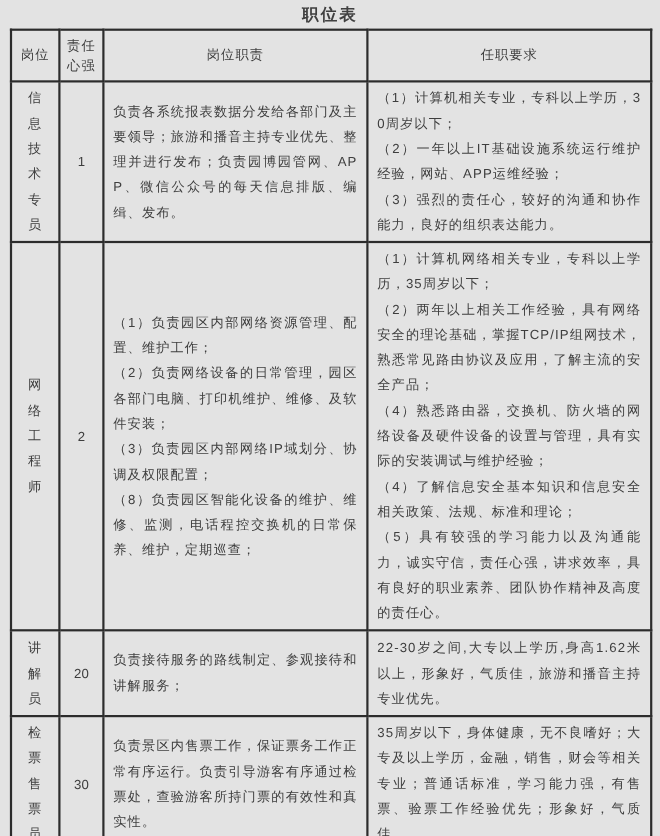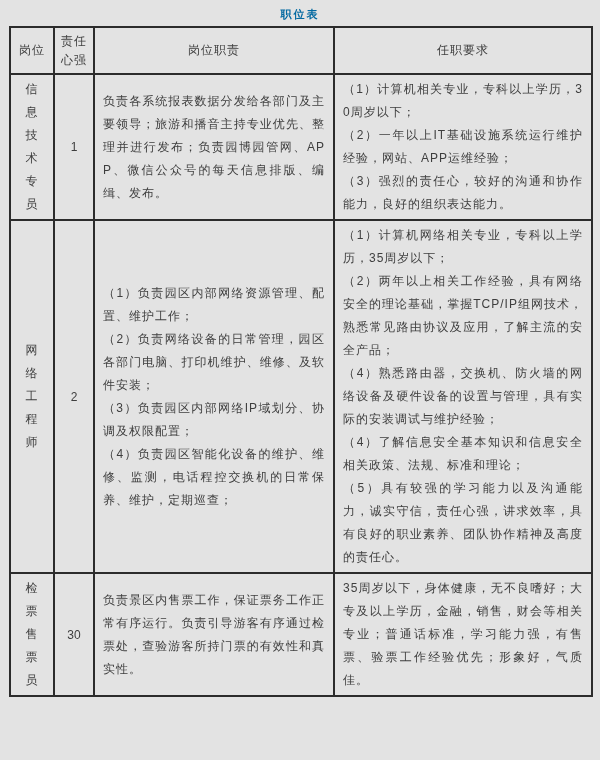--- a/index.html
+++ b/index.html
@@ -11,23 +11,23 @@
   .page {
     width: 600px;
     height: 760px;
     box-sizing: border-box;
     padding: 4px 9px 0 9px;
     background: #e3e3e3;
     overflow: hidden;
   }
   .title {
     text-align: center;
-    font-size: 11px;
+    font-size: 15px;
     font-weight: bold;
-    color: #0369a1;
+    color: #404040;
     letter-spacing: 2px;
     line-height: 20px;
     margin-bottom: 2px;
   }
   table.job-table {
     border-collapse: collapse;
     table-layout: fixed;
     width: 582px;
     background: #e3e3e3;
   }
@@ -112,31 +112,41 @@
         </td>
       </tr>
 
       <tr class="r1">
         <td class="pos">网络工程师</td>
         <td class="cnt">2</td>
         <td class="dut">
           <p>（1）负责园区内部网络资源管理、配置、维护工作；</p>
           <p>（2）负责网络设备的日常管理，园区各部门电脑、打印机维护、维修、及软件安装；</p>
           <p>（3）负责园区内部网络IP域划分、协调及权限配置；</p>
-          <p>（4）负责园区智能化设备的维护、维修、监测，电话程控交换机的日常保养、维护，定期巡查；</p>
+          <p>（8）负责园区智能化设备的维护、维修、监测，电话程控交换机的日常保养、维护，定期巡查；</p>
         </td>
         <td class="req">
           <p>（1）计算机网络相关专业，专科以上学历，35周岁以下；</p>
           <p>（2）两年以上相关工作经验，具有网络安全的理论基础，掌握TCP/IP组网技术，熟悉常见路由协议及应用，了解主流的安全产品；</p>
           <p>（4）熟悉路由器，交换机、防火墙的网络设备及硬件设备的设置与管理，具有实际的安装调试与维护经验；</p>
           <p>（4）了解信息安全基本知识和信息安全相关政策、法规、标准和理论；</p>
           <p>（5）具有较强的学习能力以及沟通能力，诚实守信，责任心强，讲求效率，具有良好的职业素养、团队协作精神及高度的责任心。</p>
         </td>
       </tr>
 
+      <tr class="r2">
+        <td class="pos">讲解员</td>
+        <td class="cnt">20</td>
+        <td class="dut">
+          <p>负责接待服务的路线制定、参观接待和讲解服务；</p>
+        </td>
+        <td class="req">
+          <p>22-30岁之间,大专以上学历,身高1.62米以上，形象好，气质佳，旅游和播音主持专业优先。</p>
+        </td>
+      </tr>
 
       <tr class="r3">
         <td class="pos">检票售票员</td>
         <td class="cnt">30</td>
         <td class="dut">
           <p>负责景区内售票工作，保证票务工作正常有序运行。负责引导游客有序通过检票处，查验游客所持门票的有效性和真实性。</p>
         </td>
         <td class="req">
           <p>35周岁以下，身体健康，无不良嗜好；大专及以上学历，金融，销售，财会等相关专业；普通话标准，学习能力强，有售票、验票工作经验优先；形象好，气质佳。</p>
         </td>

